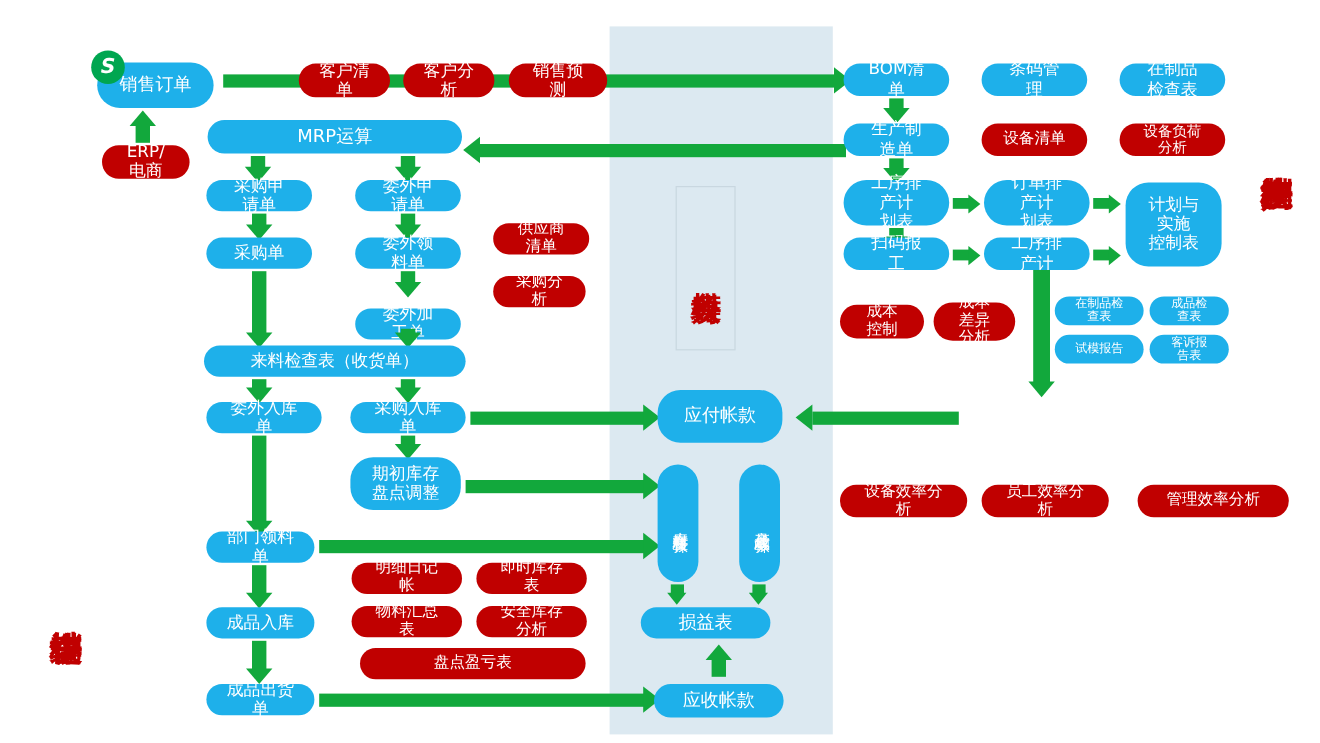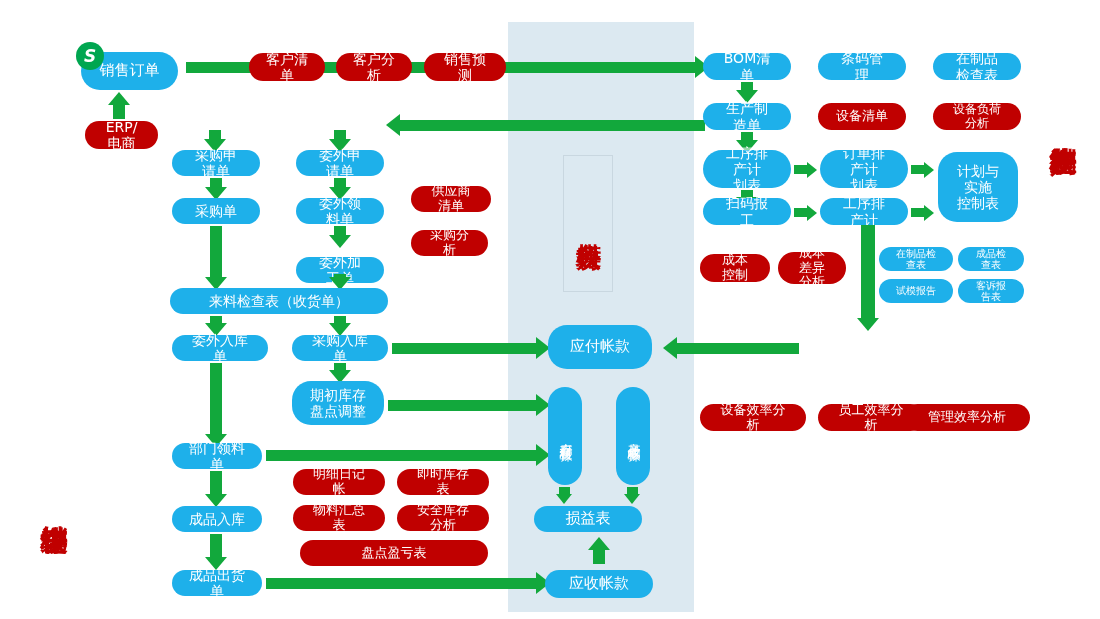--- a/index.html
+++ b/index.html
@@ -60,20 +60,21 @@
 
   <div class="node red" style="left:85px;top:121px;width:73px;height:28px;font-size:14px;">ERP/电商</div>
 
   <div class="gbar" style="left:186px;top:62px;width:514px;height:11px;"></div>
   <div class="gtri tri-r" style="left:695px;top:56px;"></div>
 
   <div class="node red" style="left:249px;top:53px;width:76px;height:28px;font-size:14px;z-index:3;">客户清单</div>
   <div class="node red" style="left:336px;top:53px;width:76px;height:28px;font-size:14px;z-index:3;">客户分析</div>
   <div class="node red" style="left:424px;top:53px;width:82px;height:28px;font-size:14px;z-index:3;">销售预测</div>
 
+  <div class="node blue" style="left:173px;top:100px;width:212px;height:28px;font-size:15px;">MRP运算</div>
 
   <div class="gbar" style="left:400px;top:120px;width:305px;height:11px;"></div>
   <div class="gtri tri-l" style="left:386px;top:114px;"></div>
 
   <div class="gbar" style="left:209px;top:130px;width:12px;height:10px;"></div>
   <div class="gtri tri-d" style="left:204px;top:139px;"></div>
 
   <div class="gbar" style="left:334px;top:130px;width:12px;height:10px;"></div>
   <div class="gtri tri-d" style="left:329px;top:139px;"></div>
 
@@ -234,15 +235,15 @@
   <div class="node blue" style="left:958px;top:247px;width:66px;height:24px;font-size:10px;">成品检查表</div>
   <div class="node blue" style="left:879px;top:279px;width:74px;height:24px;font-size:10px;">试模报告</div>
   <div class="node blue" style="left:958px;top:279px;width:66px;height:24px;font-size:10px;">客诉报告表</div>
 
 
   <div class="gbar" style="left:677px;top:343px;width:122px;height:11px;"></div>
   <div class="gtri tri-l" style="left:663px;top:337px;"></div>
 
   <div class="node red" style="left:700px;top:404px;width:106px;height:27px;font-size:13px;">设备效率分析</div>
   <div class="node red" style="left:818px;top:404px;width:106px;height:27px;font-size:13px;">员工效率分析</div>
-  <div class="node red" style="left:904px;top:404px;width:126px;height:27px;font-size:13px;">管理效率分析</div>
+  <div class="node red" style="left:948px;top:404px;width:126px;height:27px;font-size:13px;">管理效率分析</div>
 
 </div>
 
 </body></html>

